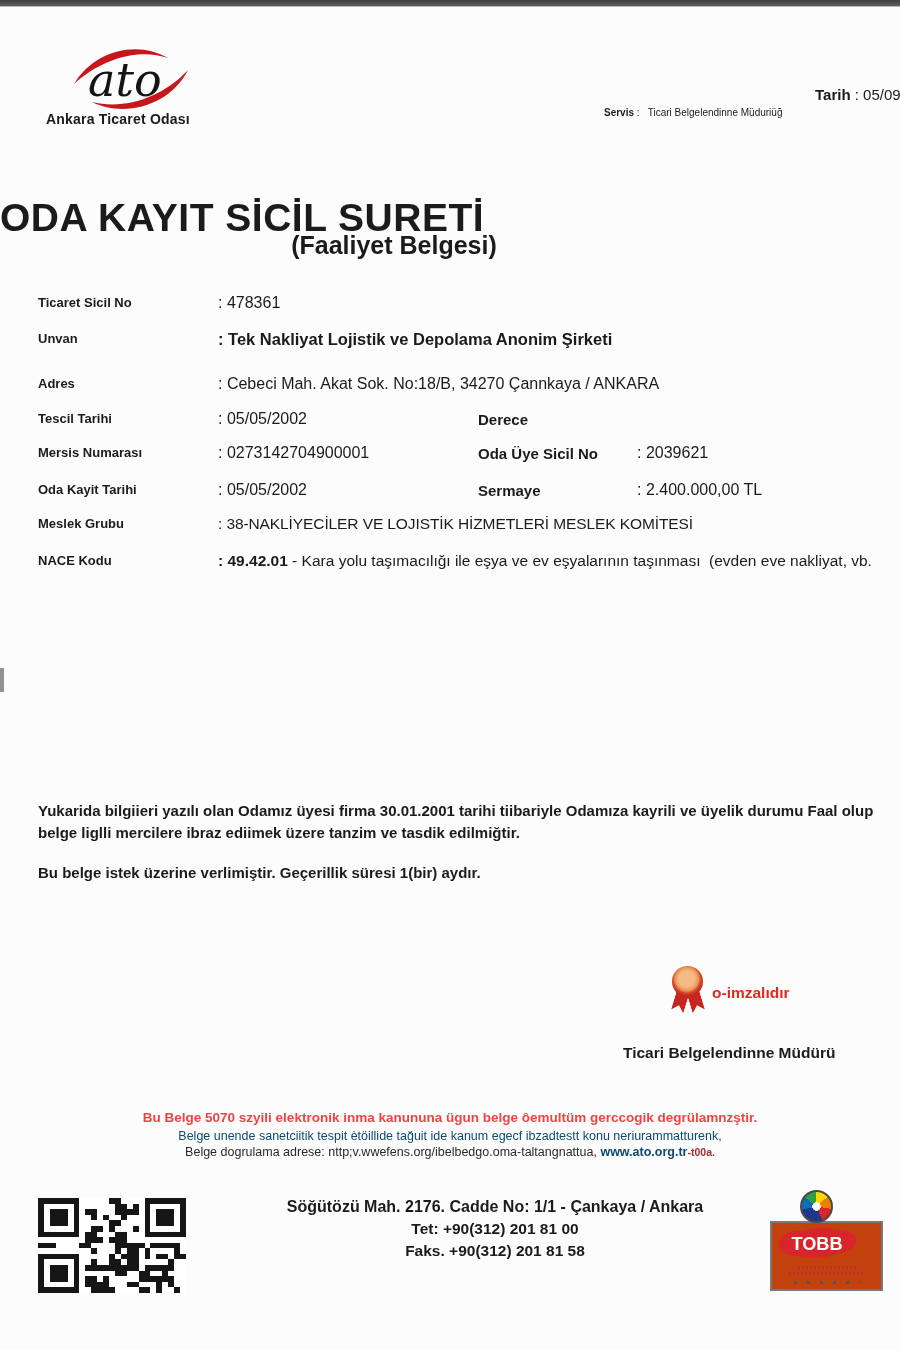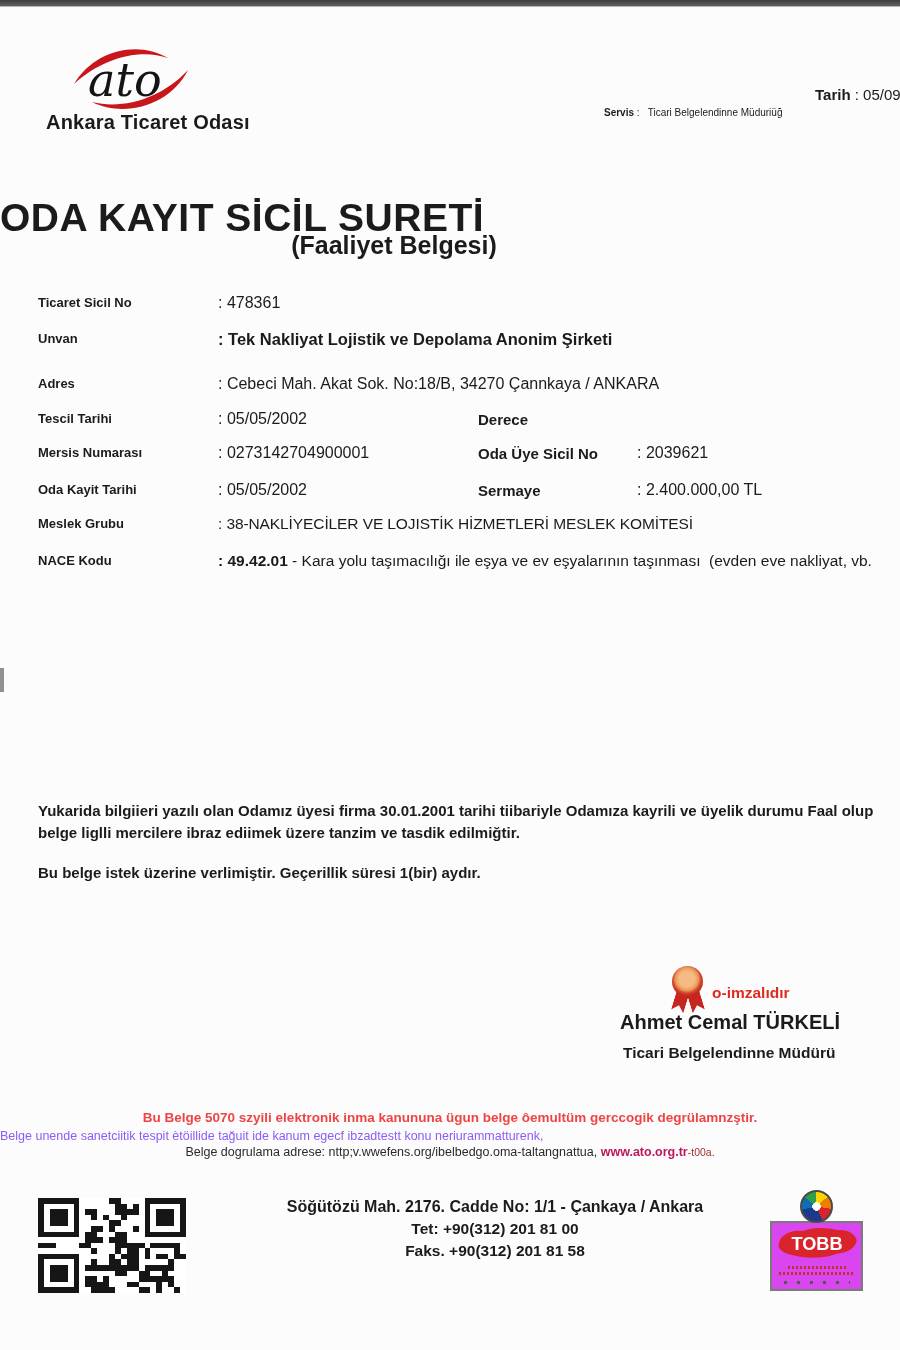--- a/index.html
+++ b/index.html
@@ -11,21 +11,21 @@
   }
   .abs { position:absolute; }
   .b { font-weight:bold; }
   .pre { white-space:pre; }
 
   .topbar { left:0; top:0; width:900px; height:7px;
     background:linear-gradient(180deg,#3d3d3d,#606060); border-bottom:1px solid #b5b5b5; }
 
   
   .ato-logo { left:66px; top:44px; }
-  .logo-org { left:46px; top:111px; font-size:20px; font-weight:bold; letter-spacing:.2px; }
+  .logo-org { left:46px; top:111px; font-size:14px; font-weight:bold; letter-spacing:.2px; }
   .meta-tarih  { left:775px; top:86px;  font-size:15px;margin-left:40px; }
   .meta-servis { left:604px; top:107px; font-size:10px; }
 
   
   .title1 { left:0; top:196px; width:900px; text-align:left; font-size:39px; font-weight:bold; letter-spacing:.5px; }
   .title2 { left:0; top:231px; width:788px; text-align:center; font-size:25px; font-weight:bold; }
 
   
   .f-lbl  { left:38px;  font-size:13px; font-weight:bold; }
   .f-val  { left:218px; font-size:16px; white-space:pre; }
@@ -46,38 +46,38 @@
     background:radial-gradient(circle at 48% 42%, #f6bb85 0 32%, #ea9559 48%, #d04a28 58%, #c82420 70%); }
   .seal .rib { position:absolute; top:23px; width:13px; height:23px; background:#c82420; }
   .seal .rib.l { left:3px;  transform:rotate(17deg);  clip-path:polygon(0 0,100% 0,100% 100%,50% 72%,0 100%); }
   .seal .rib.r { left:18px; transform:rotate(-17deg); clip-path:polygon(0 0,100% 0,100% 100%,50% 72%,0 100%); }
   .esign { left:712px; top:984px; color:#de2b1e; font-weight:bold; font-size:15.5px; }
   .sig-name  { left:620px; top:1011px; font-size:20px;   font-weight:bold; }
   .sig-title { left:623px; top:1044px; font-size:15.5px; font-weight:bold; }
 
   
   .disc1 { left:0; top:1110px; width:900px; text-align:center; color:#ef4444; font-weight:bold; font-size:13.5px; }
-  .disc2 { left:0; top:1129px; width:900px; color:#8b5cf6; font-size:12.5px; }
+  .disc2 { left:0; top:1129px; width:900px; text-align:center; color:#0c4a6e; font-size:12.5px; }
   .disc3 { left:0; top:1145px; width:900px; text-align:center; color:#2a2a2a; font-size:12.5px; }
-  .disc3 .site { font-weight:bold; color:#be185d; }
-  .disc3 .tail { font-size:10.5px; color:#a03030; font-weight:normal; }
+  .disc3 .site { font-weight:bold; color:#0c4a6e; }
+  .disc3 .tail { font-size:10.5px; color:#a03030; font-weight:bold; }
 
   
   .qr { left:38px; top:1198px; }
   .foot-text { left:90px; top:1198px; width:810px; text-align:center; font-weight:bold; }
   .foot-text .l1 { font-size:16px; }
   .foot-text .l2, .foot-text .l3 { font-size:15.5px; margin-top:4px; }
 
   .tobb { left:770px; top:1190px; width:100px; height:118px; }
   .tobb-emblem { position:absolute; left:30px; top:0; width:33px; height:33px; border-radius:50%;
     border:2px solid #4a4a4a;
     background:radial-gradient(circle at 50% 50%, #ffffff 0 20%, rgba(255,255,255,0) 21%),
       conic-gradient(from 200deg,#1b3a8c 0 16%,#0f6db5 16% 30%,#2e9e49 30% 44%,#ffd500 44% 58%,#ef7d00 58% 72%,#d8242a 72% 88%,#1b3a8c 88% 100%); }
-  .tobb-box { position:absolute; left:0; top:31px; width:93px; height:70px;
-    border:2px solid #7a7a7a; background:#d946ef; }
+  .tobb-box { position:absolute; left:0; top:31px; width:113px; height:70px;
+    border:2px solid #7a7a7a; background:#c2410c; }
   .tobb-map { position:absolute; left:1px; top:2px; }
   .tobb-fp  { position:absolute; left:50%; transform:translateX(-50%); height:3px;
     background:repeating-linear-gradient(90deg,#c03028 0 2px,rgba(0,0,0,0) 2px 4px); }
   .tobb-fp.f1 { top:43px; width:58px; }
   .tobb-fp.f2 { top:49px; width:76px; }
   .tobb-marks { position:absolute; left:50%; transform:translateX(-50%); top:58px; width:66px; height:3px;
     background:repeating-linear-gradient(90deg,#555 0 3px,rgba(0,0,0,0) 3px 13px); }
 </style>
 </head>
 <body>
@@ -134,21 +134,20 @@
 
   <div class="abs para" style="top:800px">Yukarida bilgiieri yazılı olan Odamız üyesi firma 30.01.2001 tarihi tiibariyle Odamıza kayrili ve üyelik durumu Faal olup belge liglli mercilere ibraz ediimek üzere tanzim ve tasdik edilmiğtir.</div>
   <div class="abs para" style="top:862px">Bu belge istek üzerine verlimiştir. Geçerillik süresi 1(bir) aydır.</div>
 
   <div class="abs seal">
     <div class="rib l"></div>
       <div class="rib r"></div>
       <div class="disc"></div>
   </div>
   <div class="abs esign">o-imzalıdır</div>
-  <div class="abs sig-name">Ahmet Cemal TÜRKELİ</div>
   <div class="abs sig-title">Ticari Belgelendinne Müdürü</div>
 
   <div class="abs disc1">Bu Belge 5070 szyili elektronik inma kanununa ügun belge ôemultüm gerccogik degrülamnzştir.</div>
   <div class="abs disc2">Belge unende sanetciitik tespit ètöillide tağuit ide kanum egecf ibzadtestt konu neriurammatturenk,</div>
   <div class="abs disc3"><span>Belge dogrulama adrese: nttp;v.wwefens.org/ibelbedgo.oma-taltangnattua, </span><span class="site">www.ato.org.tr</span><span class="tail">-t00a.</span></div>
 
   <div class="abs qr">
     <svg width="148" height="95" viewBox="0 0 25 17" preserveAspectRatio="none" shape-rendering="crispEdges">
       <rect width="25" height="17" fill="#ffffff"></rect>
       <g fill="#161616">

